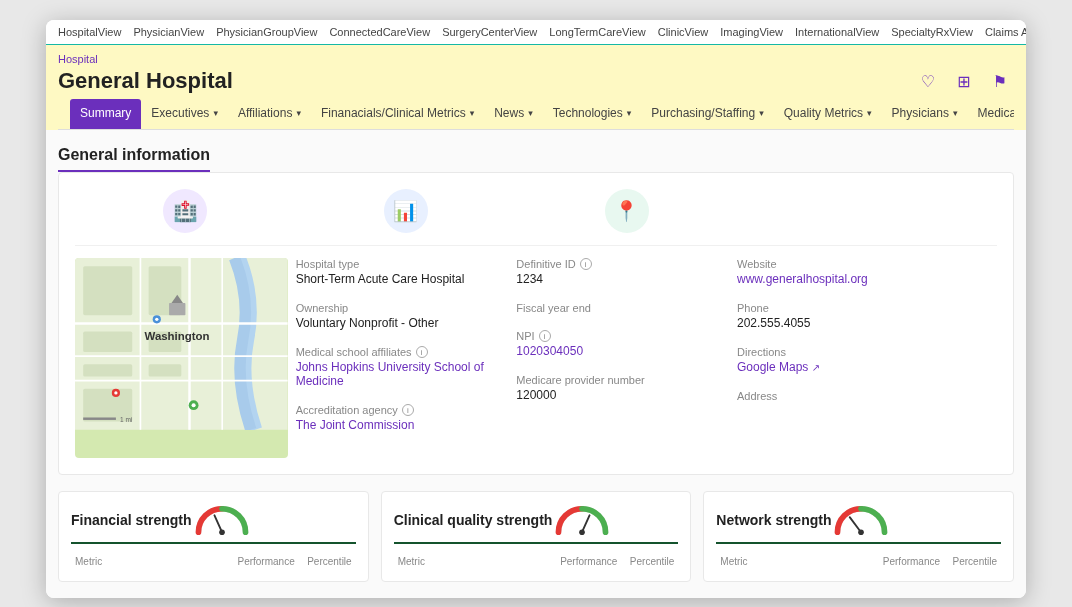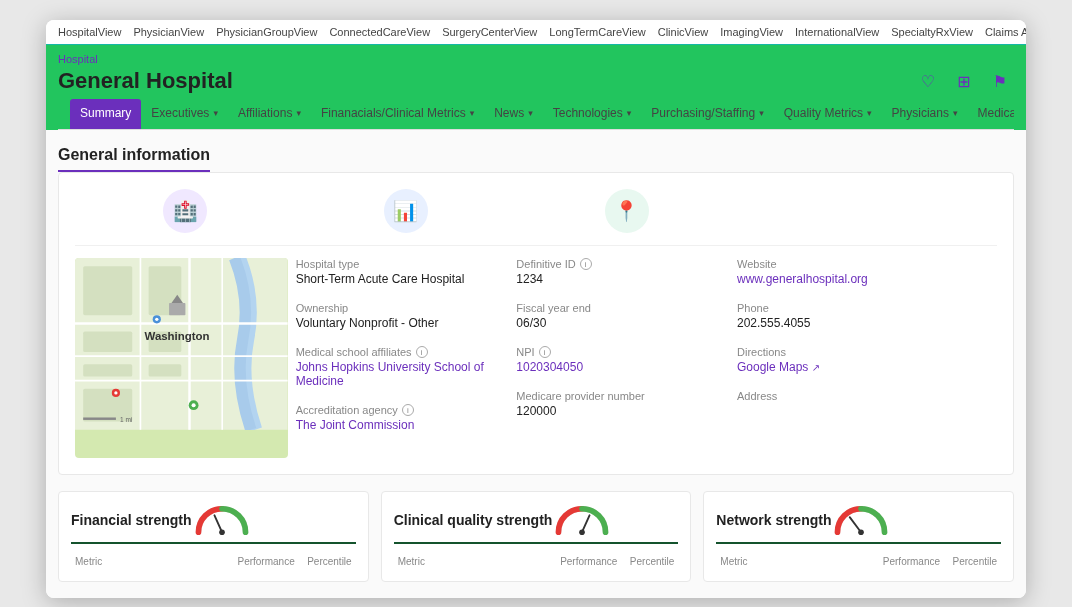--- a/index.html
+++ b/index.html
@@ -32,21 +32,21 @@
     .top-nav a {
       font-size: 11px;
       color: #444;
       text-decoration: none;
       white-space: nowrap;
     }
 
     
     .header {
       padding: 8px 12px 0;
-      background: #22c55e;
+      background: #fef9c3;
     }
     .breadcrumb {
       font-size: 11px;
       color: #6b2fbc;
       margin-bottom: 2px;
     }
     .hospital-name-row {
       display: flex;
       align-items: center;
       justify-content: space-between;
@@ -357,21 +357,20 @@
             </div>
           </div>
 
           <div class="info-fields">
             <div class="field-group">
               <span class="field-label">Definitive ID <span class="info-icon">i</span></span>
               <span class="field-value">1234</span>
             </div>
             <div class="field-group">
               <span class="field-label">Fiscal year end</span>
-              <span class="field-value">06/30</span>
             </div>
             <div class="field-group">
               <span class="field-label">NPI <span class="info-icon">i</span></span>
               <span class="field-value link">1020304050</span>
             </div>
             <div class="field-group">
               <span class="field-label">Medicare provider number</span>
               <span class="field-value">120000</span>
             </div>
           </div>

